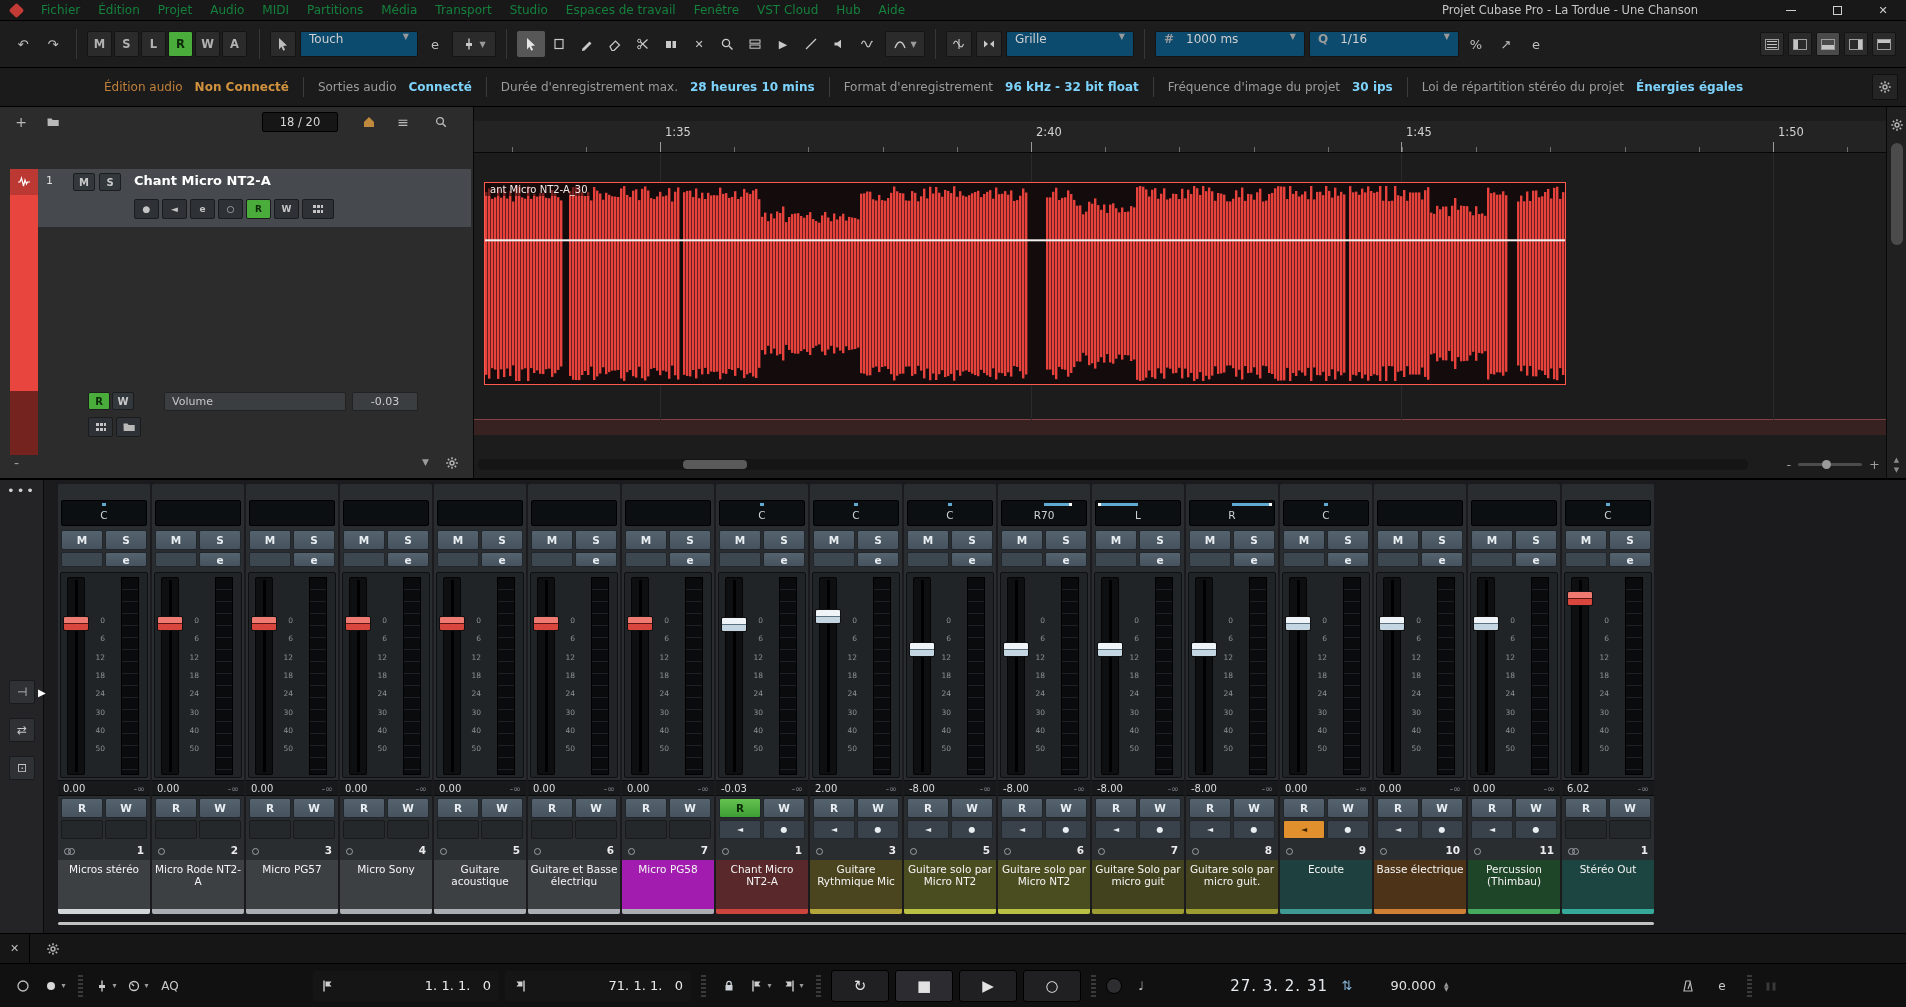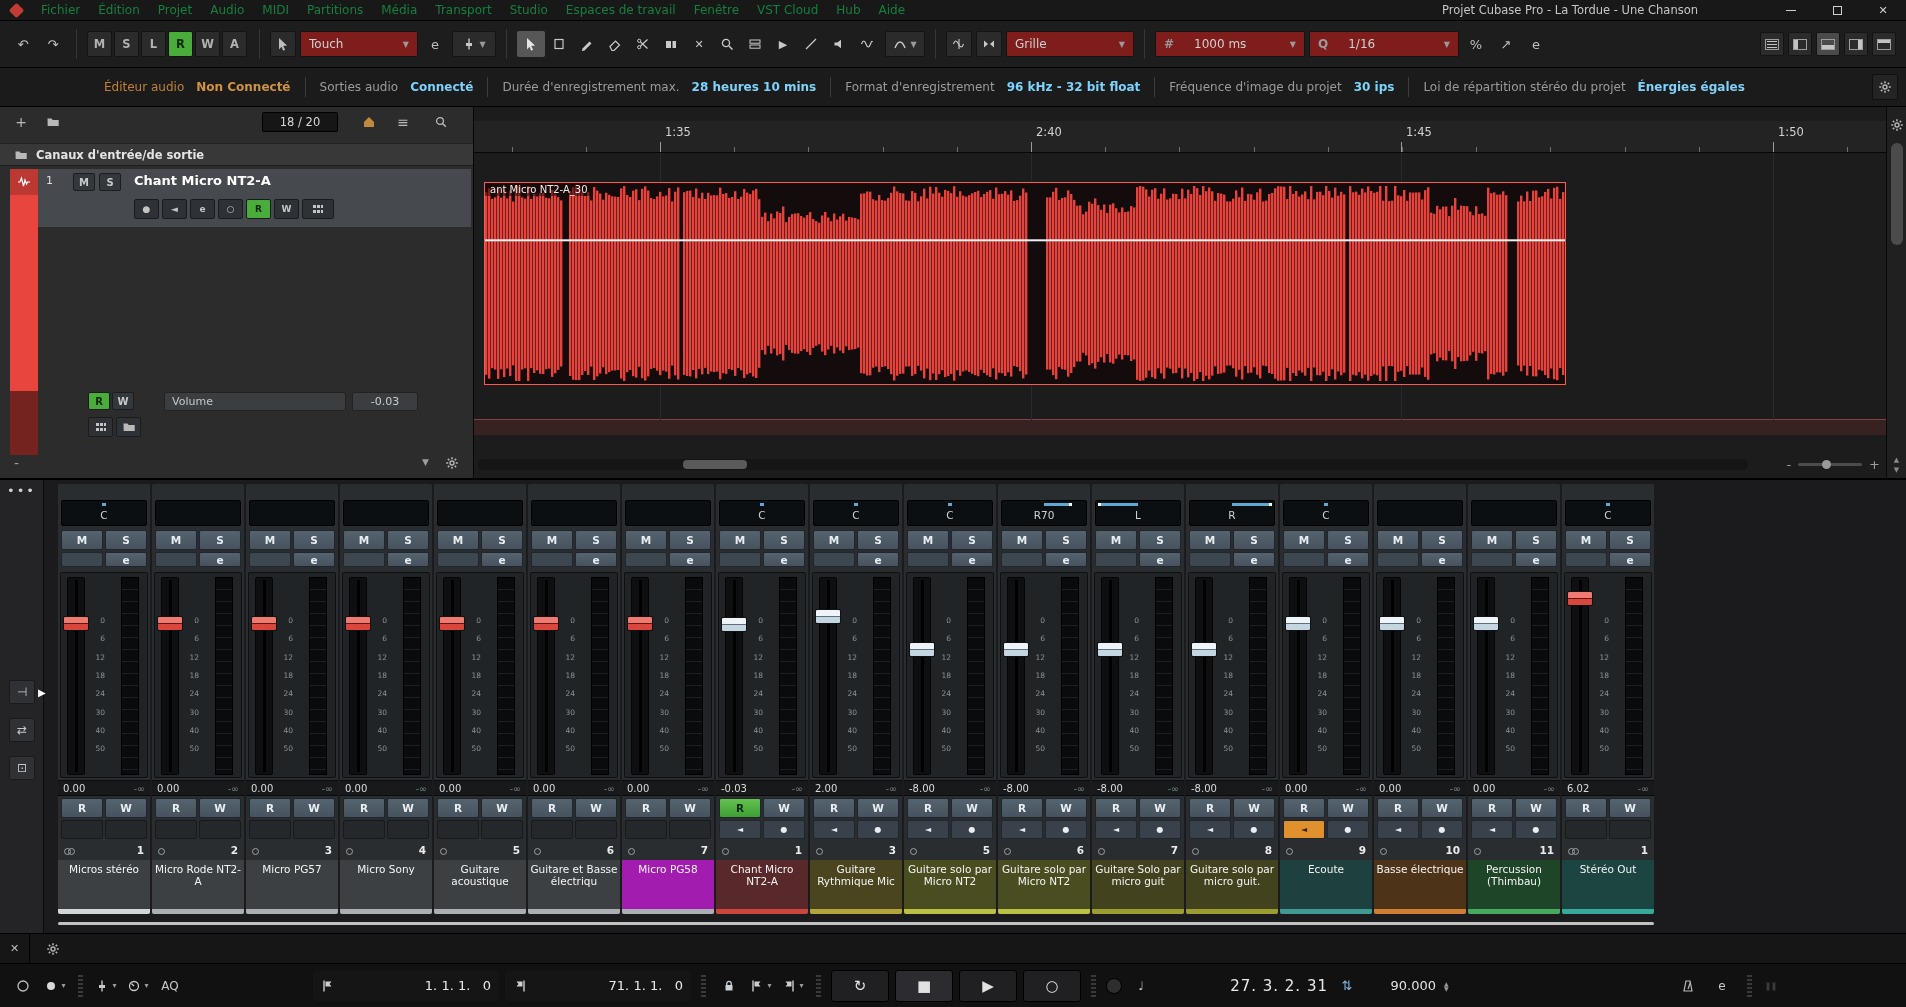--- a/index.html
+++ b/index.html
@@ -20,21 +20,21 @@
 .maxglyph{width:9px;height:9px;border:1px solid #cfcfcf;}
 
 
 .toolbar{position:absolute;top:21px;left:0;right:0;height:47px;background:#1d1d1d;border-bottom:1px solid #000;display:flex;align-items:center;padding:0 10px;gap:4px;}
 .tbtn{height:26px;min-width:26px;display:flex;align-items:center;justify-content:center;color:#bfbfbf;font-size:13px;border-radius:2px;gap:3px;}
 .tbtn.box{background:#2b2b2b;border:1px solid #141414;}
 .tsep{width:1px;height:30px;background:#363636;margin:0 6px;}
 .autogrp{display:flex;}
 .abtn{width:25px;height:26px;background:#2b2b2b;border:1px solid #141414;color:#b2b2b2;font-weight:bold;font-size:11.5px;display:flex;align-items:center;justify-content:center;border-radius:2px;margin-right:2px;}
 .abtn.on{background:#4aac3b;color:#0c2a08;}
-.tdrop{height:26px;background:#7f1d1d;border:1px solid #141414;border-radius:2px;display:flex;align-items:center;padding:0 8px;gap:20px;font-size:12px;color:#cfcfcf;}
+.tdrop{height:26px;background:#0c4a6e;border:1px solid #141414;border-radius:2px;display:flex;padding:0 8px;gap:12px;font-size:12px;color:#cfcfcf;}
 .tdrop .pfx{color:#9a9a9a;font-weight:bold;}
 .tools{display:flex;}
 .tool{width:28px;height:26px;display:flex;align-items:center;justify-content:center;border-radius:2px;color:#c8c8c8;font-size:11px;}
 .tool.sel{background:#575757;}
 .tb-right{margin-left:auto;display:flex;gap:4px;align-items:center;}
 .laybtn{width:24px;height:24px;background:#2b2b2b;border:1px solid #141414;border-radius:2px;display:flex;align-items:center;justify-content:center;}
 .laybtn.on{background:#4a4a4a;}
 .lr{width:14px;height:11px;border:1px solid #9d9d9d;position:relative;}
 .lr i{position:absolute;background:#c4c4c4;}
 
@@ -369,21 +369,21 @@
           <div class="lr">
             <i style="left:0;right:0;top:0;height:3px"></i>
           </div>
         </div>
     </div>
   </div>
 
   <div class="statusbar">
     <div style="display:flex;align-items:center" id="statuspairs">
         <div class="spair alert">
-          <span class="slabel">Éditeur audio</span>
+          <span class="slabel">Édition audio</span>
           <span class="svalue">Non Connecté</span>
         </div>
         <div class="ssep"></div>
         <div class="spair">
           <span class="slabel">Sorties audio</span>
           <span class="svalue">Connecté</span>
         </div>
         <div class="ssep"></div>
         <div class="spair">
           <span class="slabel">Durée d'enregistrement max.</span>
@@ -438,28 +438,20 @@
           </div>
         <div class="ibtn" style="left:390px">≡</div>
         <div class="ibtn" style="left:428px">
             <span class="ico">
               <svg width="14" height="14" viewBox="0 0 14 14">
                 <circle cx="6" cy="6" r="3.4" fill="none" stroke="#b9b9b9" stroke-width="1.3"></circle>
                 <path d="M8.8 8.8l3 3" stroke="#b9b9b9" stroke-width="1.5"></path>
               </svg>
             </span>
           </div>
-      </div>
-      <div class="io-row">
-        <span class="ico">
-            <svg width="14" height="14" viewBox="0 0 14 14">
-              <path d="M1.5 3.5h4l1.2 1.5h6v6h-11z" fill="#b9b9b9"></path>
-            </svg>
-          </span>
-        <span>Canaux d'entrée/de sortie</span>
       </div>
       <div class="track-block"></div>
       <div class="track-color"></div>
       <div class="track-color-dark"></div>
       <div class="track-icon">
           <span class="ico">
             <svg width="14" height="14" viewBox="0 0 14 14">
               <path d="M1 7h2l1.5-4 2 8 1.5-6 1.5 4 1-2H13" fill="none" stroke="#fff" stroke-width="1.2"></path>
             </svg>
           </span>

